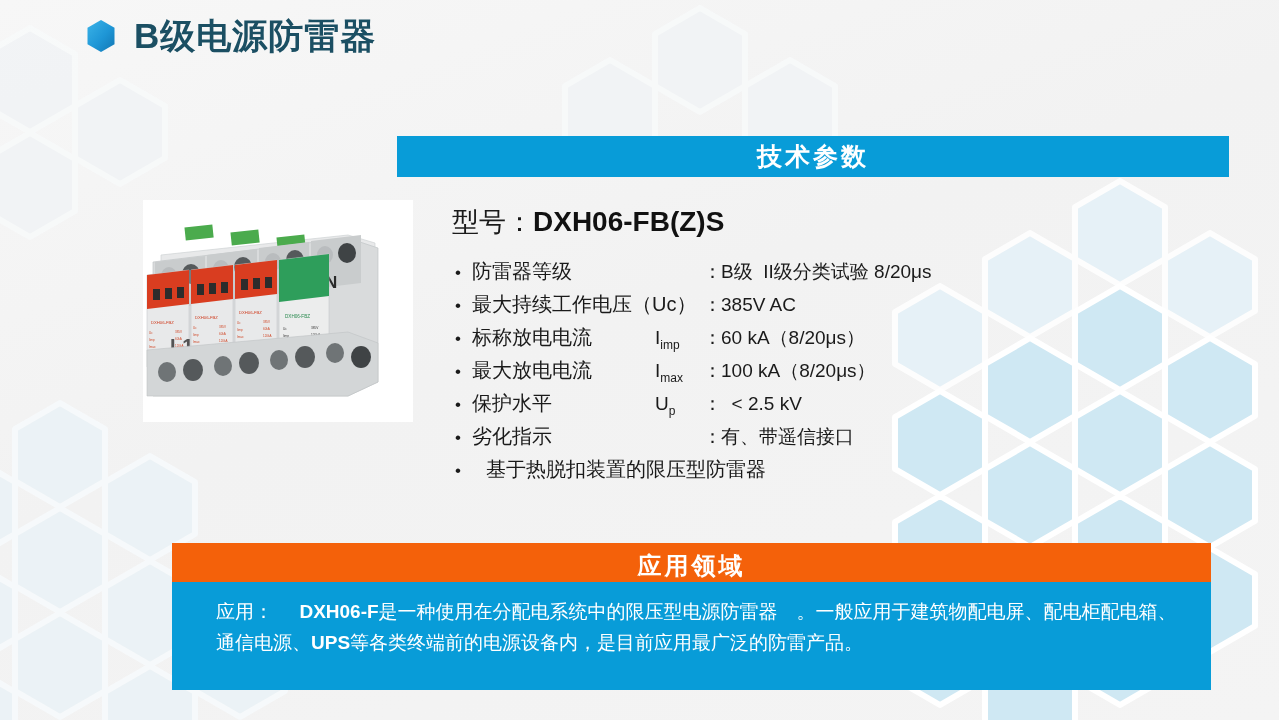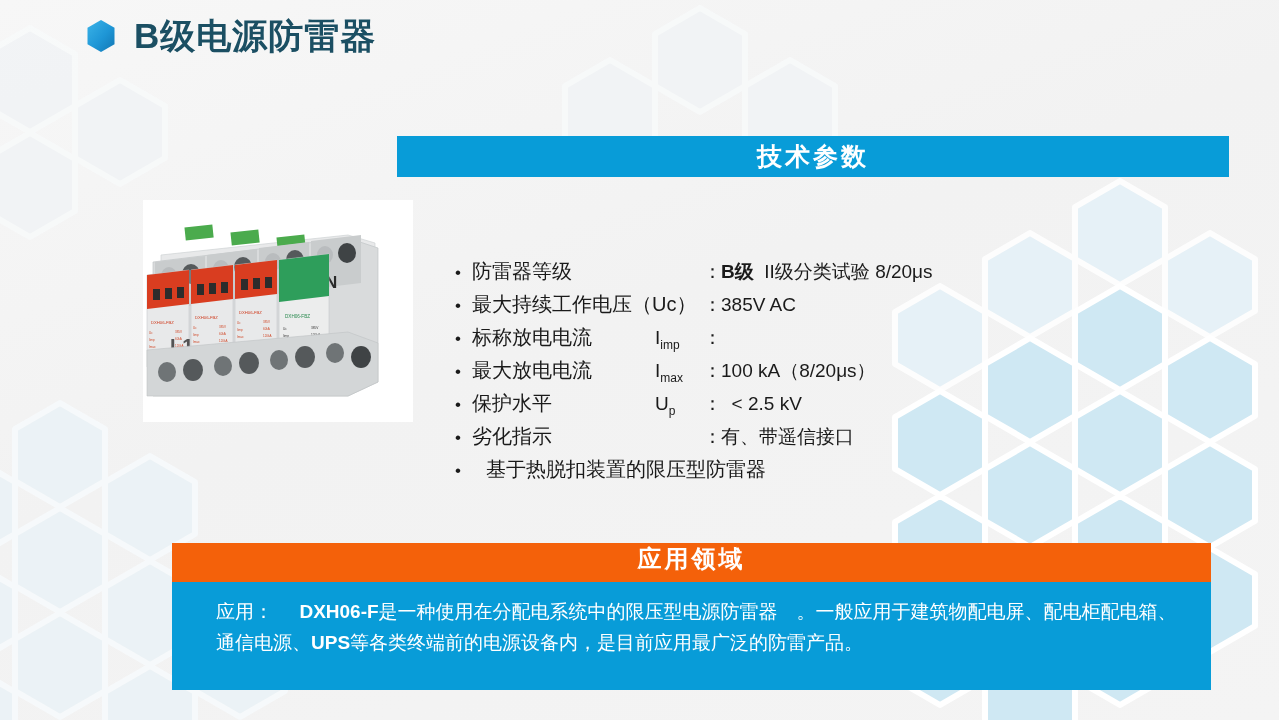--- a/index.html
+++ b/index.html
@@ -134,21 +134,21 @@
   .spec-colon {
     flex: 0 0 auto;
     width: 18px;
     font-size: 19px;
   }
   .spec-val {
     flex: 0 0 auto;
     font-size: 19px;
   }
   .spec-val b {
-    font-weight: bold;
+    font-weight: normal;
   }
   .spec-row.wide .spec-name { width: 231px; }
   .spec-row.wide .spec-sym { width: 0px; }
 
   .spec-row.note {
     padding-left: 0px;
   }
   .spec-row.note .spec-name {
     width: auto;
     font-size: 20px;
@@ -168,21 +168,21 @@
 
   
   .app-header {
     position: absolute;
     left: 172px;
     top: 543px;
     width: 1039px;
     height: 39px;
     background: #f4610a;
     display: flex;
-    align-items: flex-start;
+    align-items: flex-end;
     justify-content: center;
   }
   .app-header-text {
     color: #ffffff;
     font-size: 24px;
     font-weight: bold;
     letter-spacing: 3px;
   }
   .app-body {
     position: absolute;
@@ -400,20 +400,24 @@
           <ellipse cx="218" cy="157" rx="10" ry="11" fill="#3f4345"></ellipse>
         </g>
       </g>
     </svg>
   </div>
 
   <div class="tech-header">
     <span class="tech-header-text">技术参数</span>
   </div>
 
+  <div class="model-line">
+    <span class="model-label">型号：</span>
+    <span class="model-value">DXH06-FB(Z)S</span>
+  </div>
 
   <div class="spec-list">
 
     <div class="spec-row wide">
       <span class="spec-bullet">•</span>
       <span class="spec-name">防雷器等级</span>
       <span class="spec-sym"></span>
       <span class="spec-colon">：</span>
       <span class="spec-val"><b>B级</b>&nbsp;&nbsp;<span>II级分类试验 8/20μs</span></span>
     </div>
@@ -424,20 +428,21 @@
       <span class="spec-sym"></span>
       <span class="spec-colon">：</span>
       <span class="spec-val">385V AC</span>
     </div>
 
     <div class="spec-row">
       <span class="spec-bullet">•</span>
       <span class="spec-name">标称放电电流</span>
       <span class="spec-sym"><span>I</span><sub>imp</sub></span>
       <span class="spec-colon">：</span>
+      <span class="spec-val">60 kA（8/20μs）</span>
     </div>
 
     <div class="spec-row">
       <span class="spec-bullet">•</span>
       <span class="spec-name">最大放电电流</span>
       <span class="spec-sym"><span>I</span><sub>max</sub></span>
       <span class="spec-colon">：</span>
       <span class="spec-val">100 kA（8/20μs）</span>
     </div>
 

